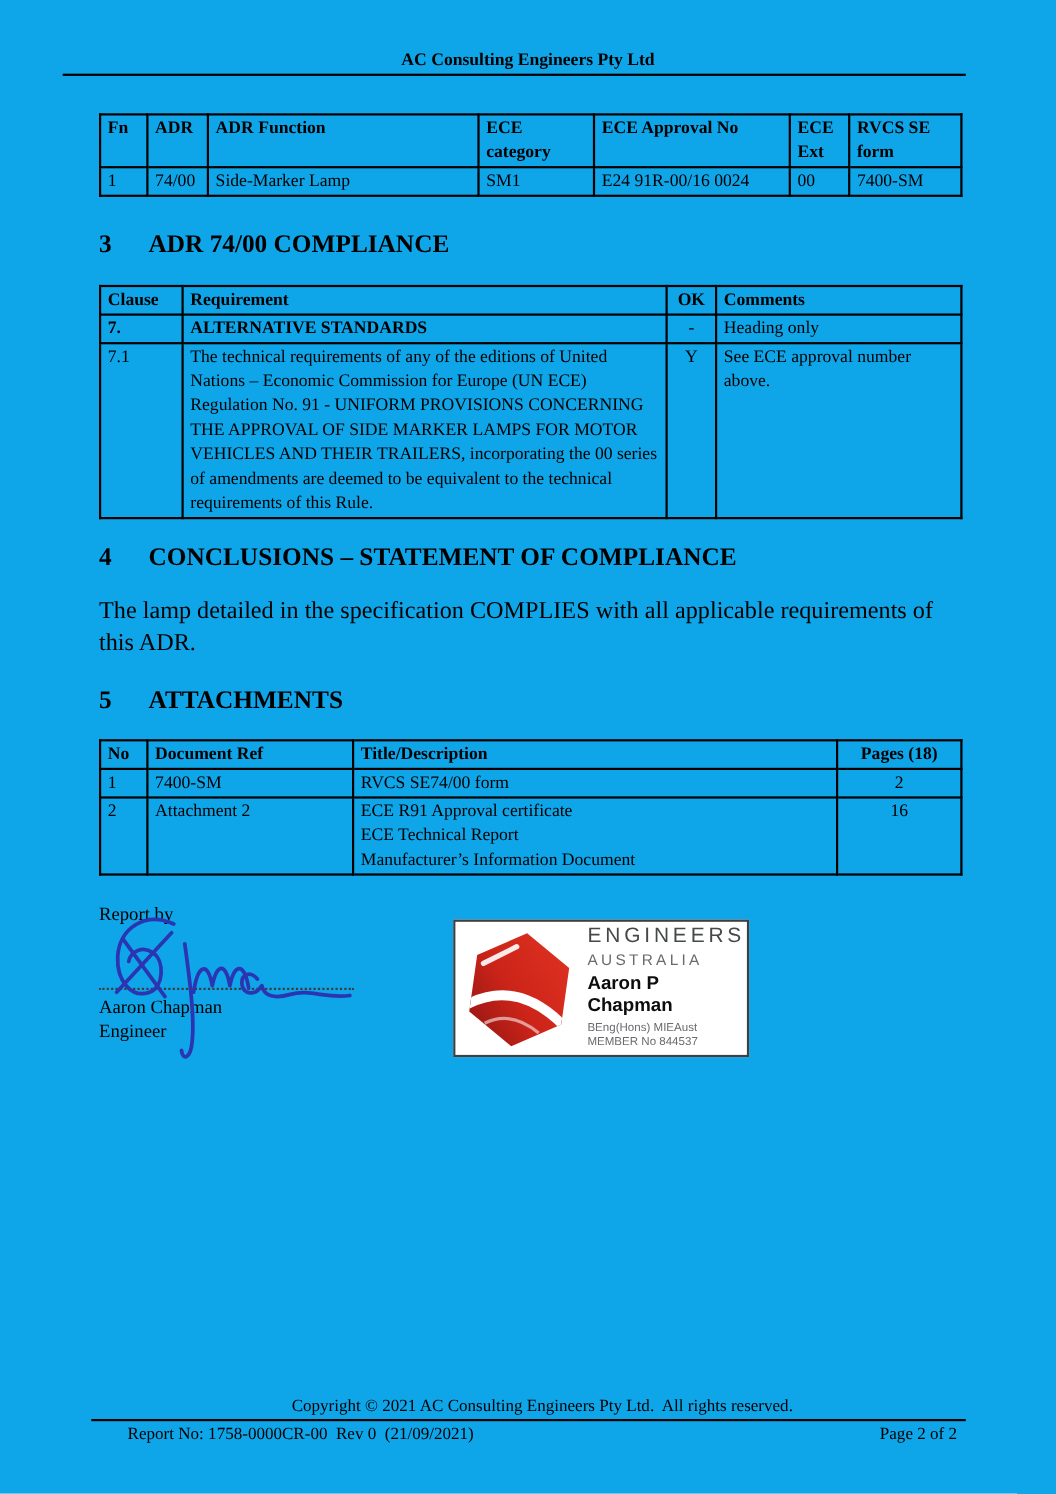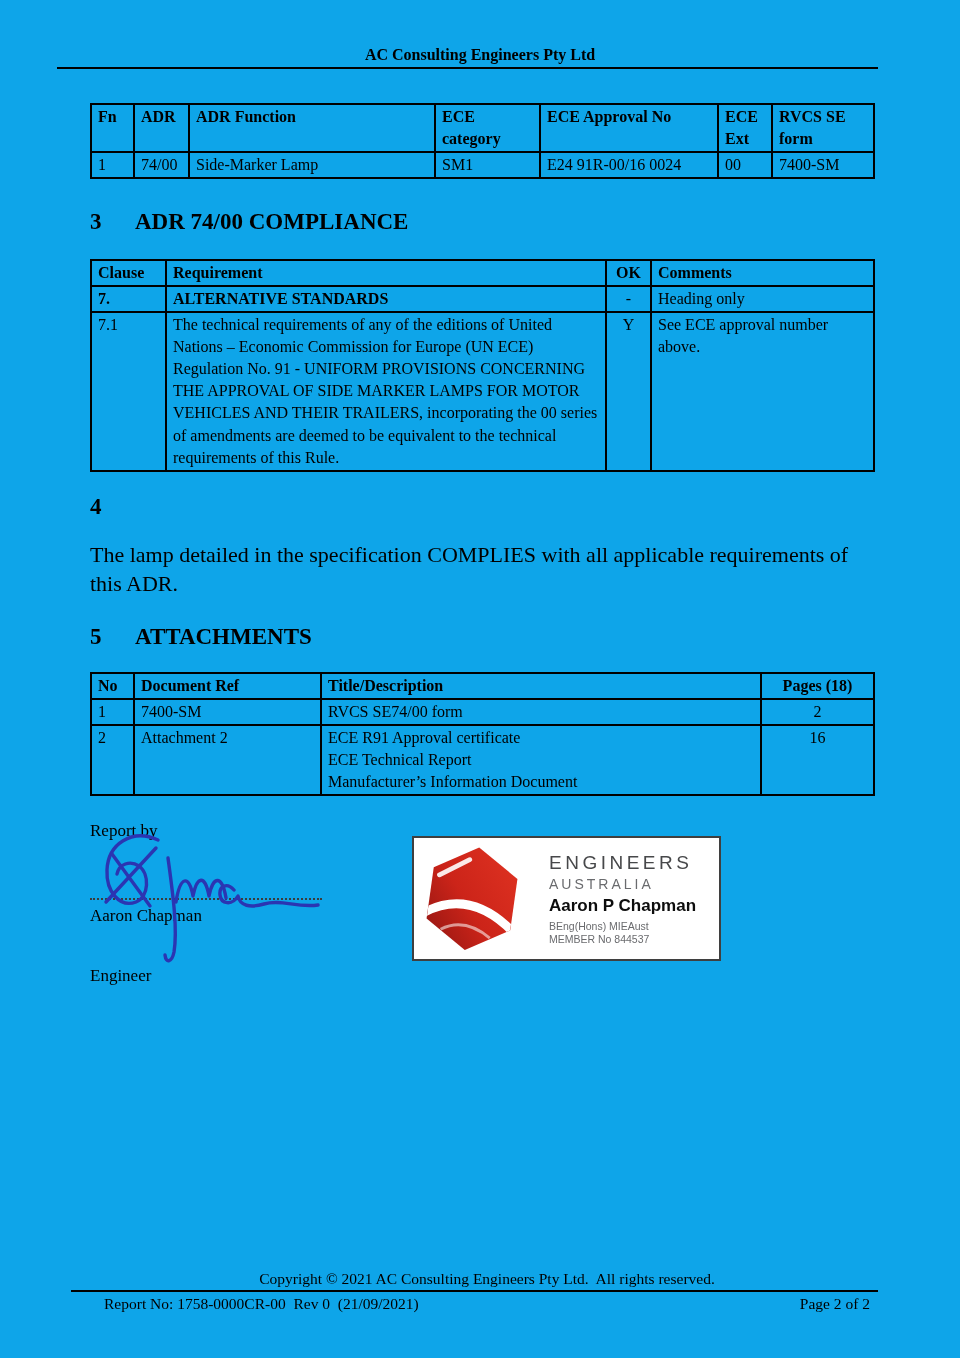--- a/index.html
+++ b/index.html
@@ -40,42 +40,42 @@
   .sec-h5 { margin-top: 24px; }
   .body-para { margin-top: 21px; font-size: 22px; line-height: 1.3; }
 
   
   .sig-row { position: relative; margin-top: 24px; height: 160px; }
   .sig-left { position: relative; width: 240px; }
   .report-by { font-size: 17px; line-height: 1.3; }
   .sig-svg { position: absolute; left: 2px; top: 8px; width: 230px; height: 140px; z-index: 2; pointer-events: none; }
   .dotted-line { width: 232px; margin-top: 55px; border-bottom: 2px dotted #3c3c3c; height: 2px; }
   .sig-name { margin-top: 5px; font-size: 17px; line-height: 1.3; }
-  .sig-role { font-size: 17px; line-height: 1.3; margin-top: 38px; }
+  .sig-role { font-size: 17px; line-height: 1.3; }
 
   
   .stamp {
     position: absolute; left: 322px; top: 16px;
-    width: 309px; height: 125px;
+    width: 269px; height: 125px;
     border: 2px solid #3f3f3f;
     background: #fff;
-    display: flex; align-items: center;
-    padding: 6px 8px 6px 10px; gap: 29px;
+    display: flex; align-items: flex-end;
+    padding: 6px 8px 6px 10px; gap: 14px;
     font-family: "Liberation Sans", sans-serif;
   }
   .stamp-logo { flex: 0 0 96px; }
   .stamp-text { display: flex; flex-direction: column; }
   .stamp-org1 { font-size: 19px; letter-spacing: 3.5px; color: #47484a; }
   .stamp-org2 { font-size: 14px; letter-spacing: 3px; color: #6a6b6e; margin-top: 2px; }
   .stamp-name { font-size: 17px; font-weight: bold; color: #0d0d0d; margin-top: 4px; }
   .stamp-qual { font-size: 10.5px; color: #6a6b6e; margin-top: 4px; }
   .stamp-member { font-size: 10.5px; color: #6a6b6e; margin-top: 1px; }
 
   
-  .footer { position: absolute; left: 14px; right: 0; bottom: 44px; font-size: 15.5px; }
+  .footer { position: absolute; left: 0; right: 0; bottom: 44px; font-size: 15.5px; padding-left: 26px; }
   .footer-copyright { text-align: center; line-height: 1.2; }
   .footer-rule { margin: 2px 82px 0 57px; border-bottom: 2px solid #000; }
   .footer-row { display: flex; justify-content: space-between; margin: 3px 90px 0 90px; line-height: 1.2; }
 </style>
 </head>
 <body>
 
 <div class="page">
 
   <div class="hdr">
@@ -150,20 +150,21 @@
           <td>7.1</td>
           <td>The technical requirements of any of the editions of United Nations – Economic Commission for Europe (UN ECE) Regulation No. 91 - UNIFORM PROVISIONS CONCERNING THE APPROVAL OF SIDE MARKER LAMPS FOR MOTOR VEHICLES AND THEIR TRAILERS, incorporating the 00 series of amendments are deemed to be equivalent to the technical requirements of this Rule.</td>
           <td class="center">Y</td>
           <td>See ECE approval number above.</td>
         </tr>
       </tbody>
     </table>
 
     <div class="sec-heading sec-h4">
       <span class="sec-num">4</span>
+      <span>CONCLUSIONS – STATEMENT OF COMPLIANCE</span>
     </div>
     <div class="body-para">The lamp detailed in the specification COMPLIES with all applicable requirements of this ADR.</div>
 
     <div class="sec-heading sec-h5">
       <span class="sec-num">5</span>
       <span>ATTACHMENTS</span>
     </div>
 
     <table class="tbl-attach">
       <colgroup>

